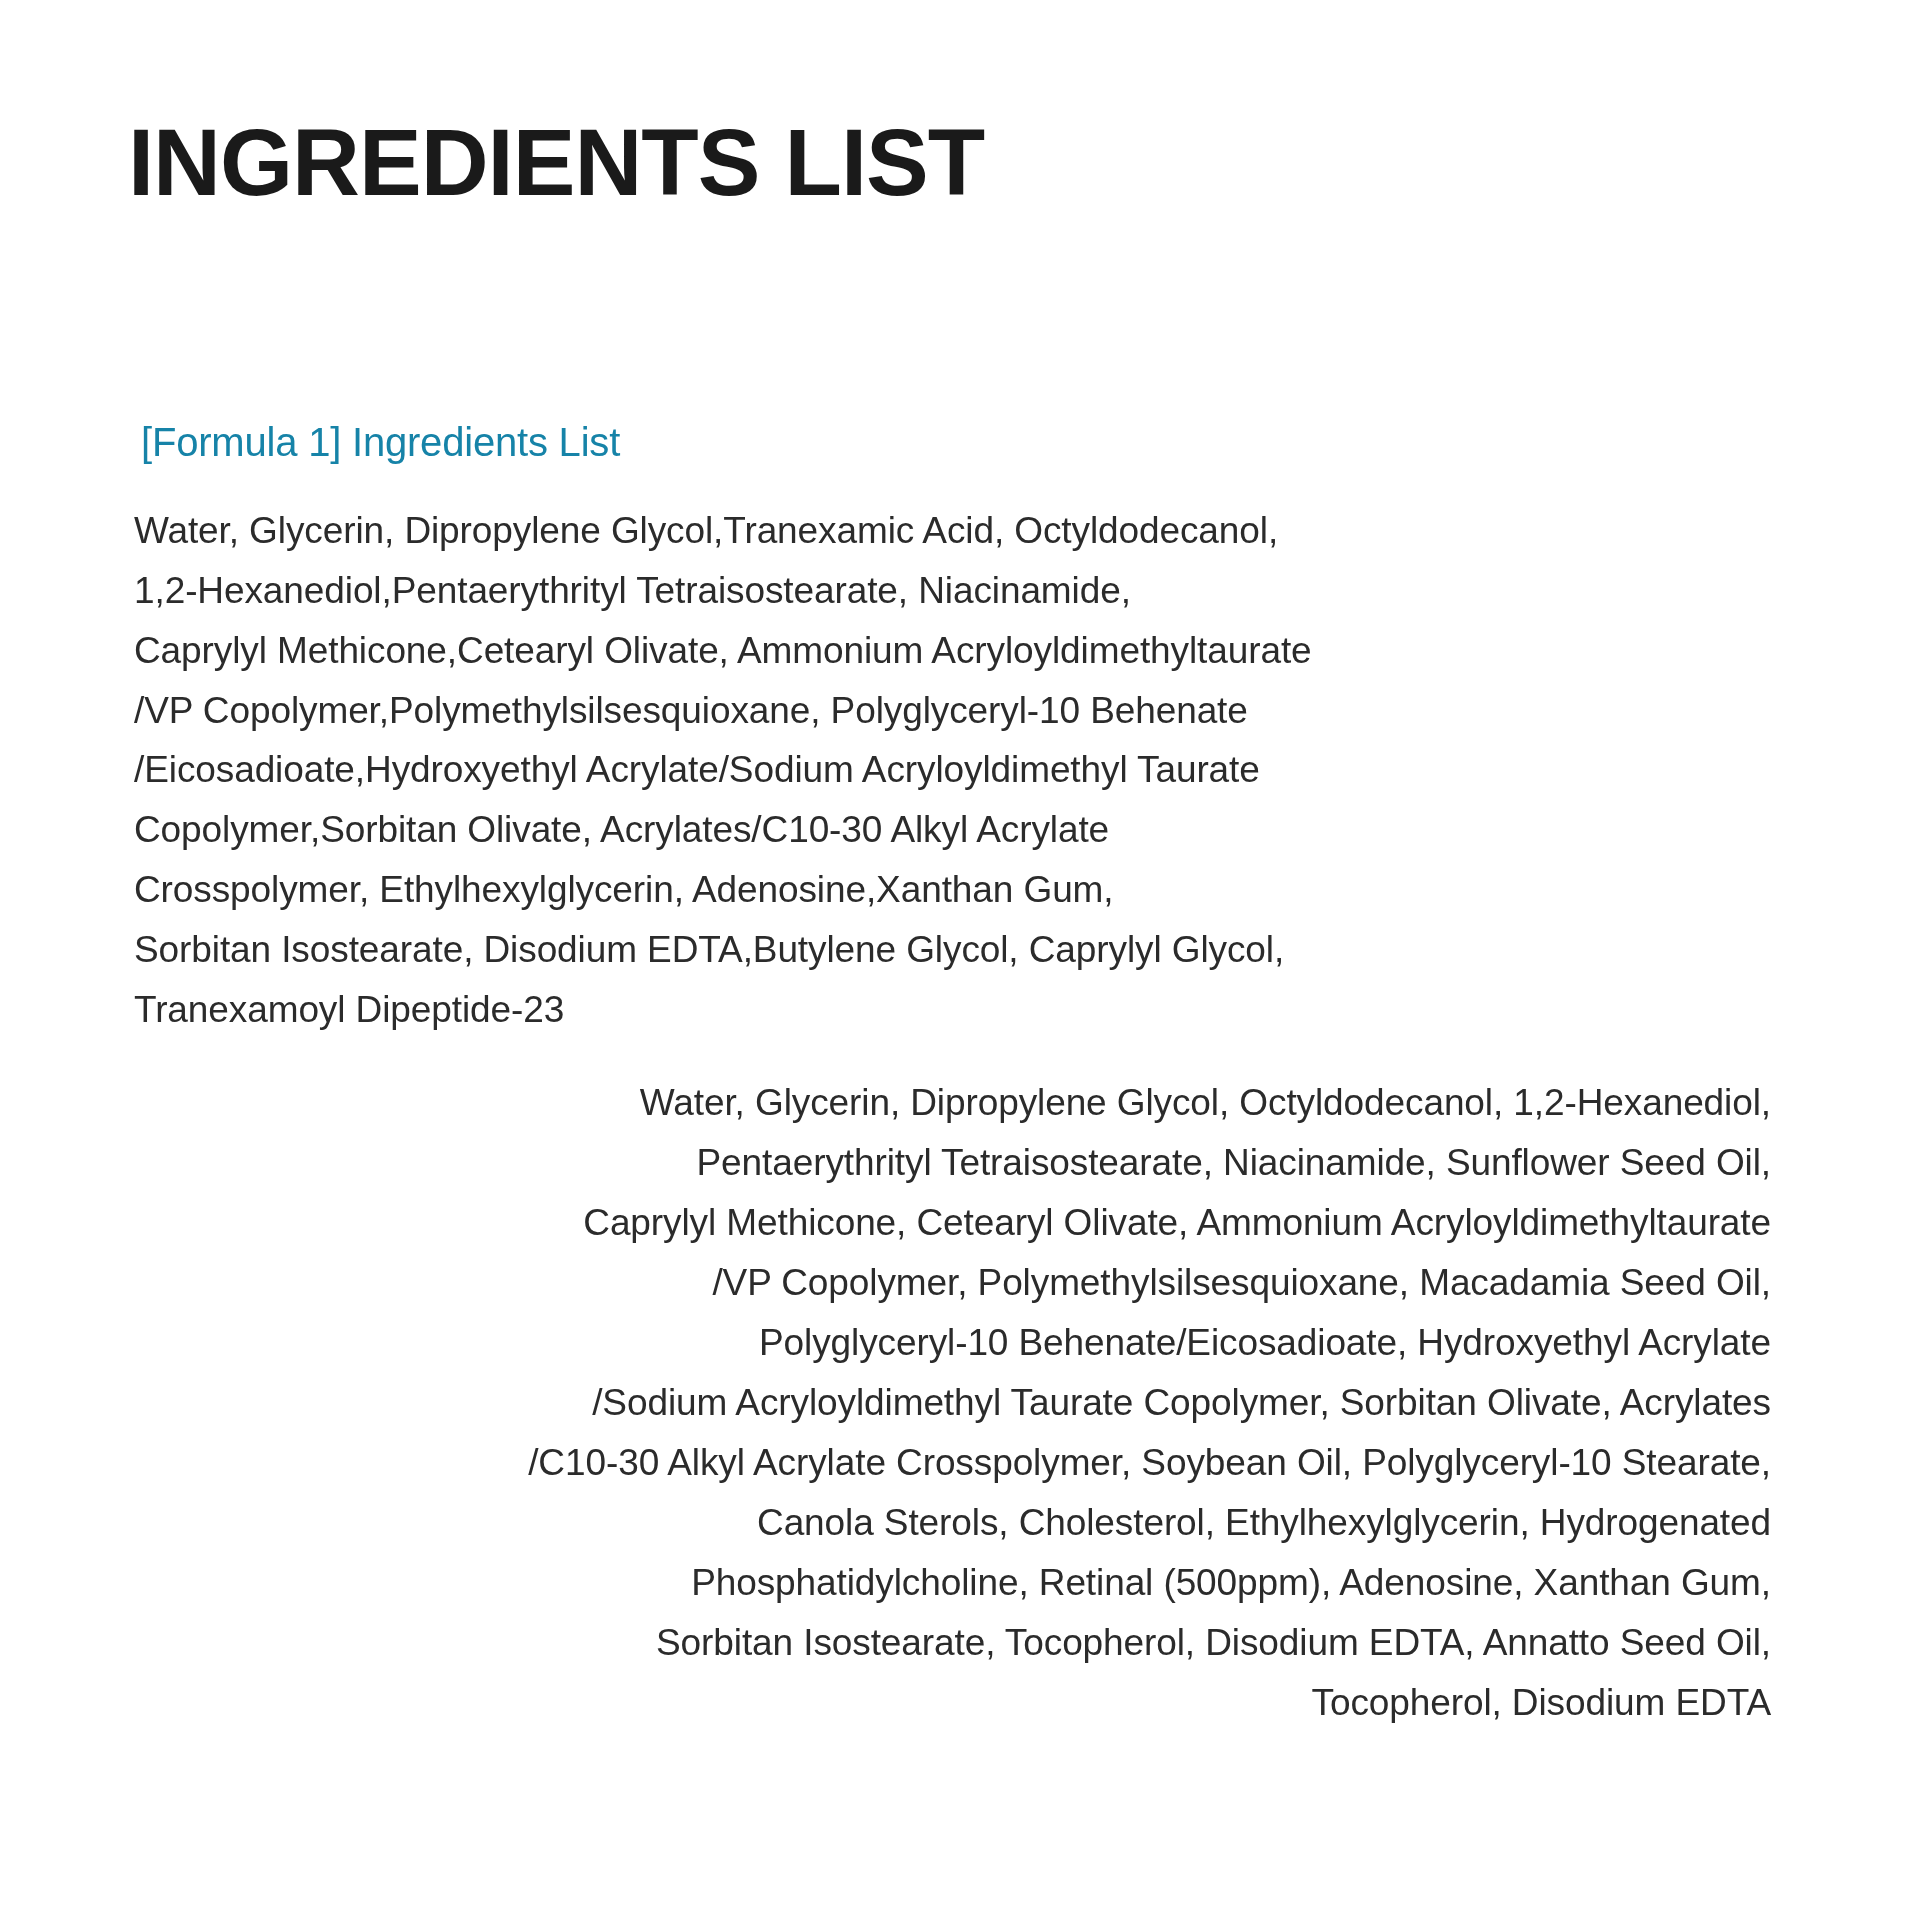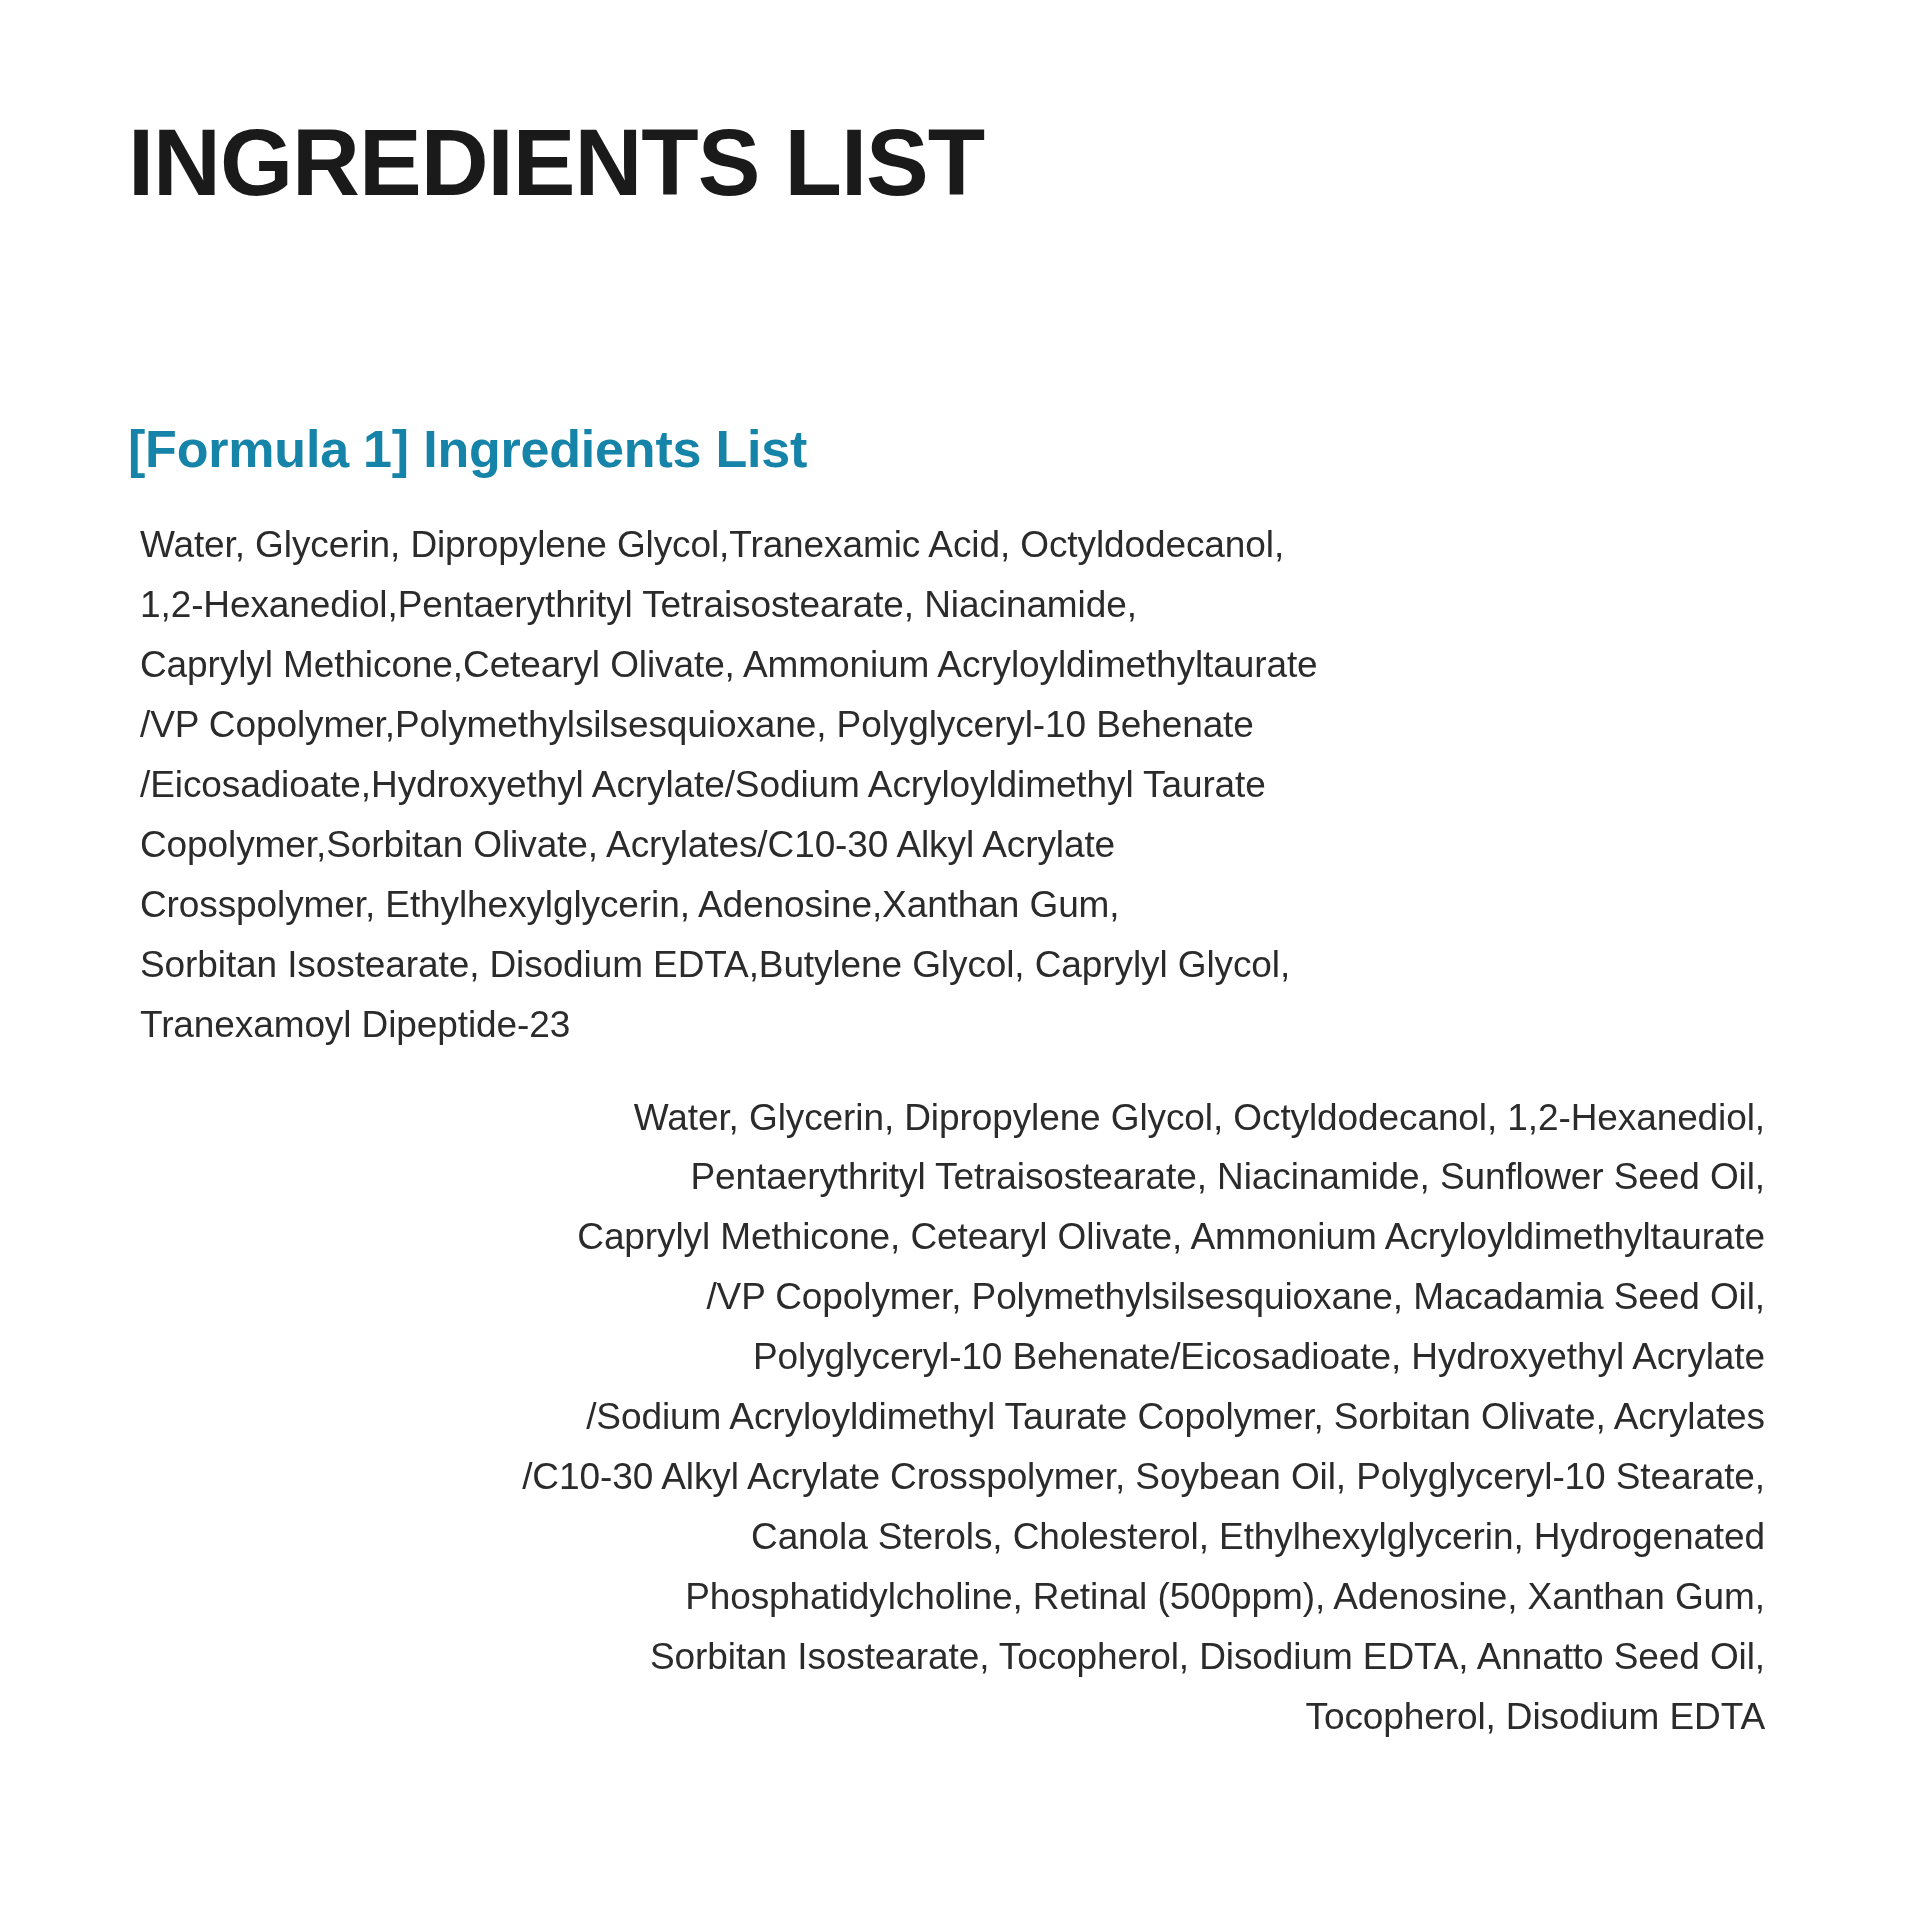--- a/index.html
+++ b/index.html
@@ -26,34 +26,34 @@
     font-weight: 700;
     letter-spacing: -1px;
     line-height: 1.05;
     margin: 0 0 0 0;
     color: #1a1a1a;
   }
   .section {
     margin-top: 0;
   }
   .section-heading {
-    font-size: 52px;
-    font-weight: 700;
+    font-size: 40px;
+    font-weight: 400;
     color: #1683a8;
     letter-spacing: -0.2px;
     line-height: 1.2;
-    margin: 0;
+    margin: 13px;
   }
   .section-body {
     font-size: 37px;
     font-weight: 400;
     line-height: 1.62;
     letter-spacing: -0.1px;
     color: #2b2b2b;
-    margin: 12px;
+    margin: 6px;
     white-space: pre-line;
   }
   #sec1-heading-wrap { margin-top: 205px; }
   #sec1-body-wrap { margin-top: 35px; }
   #sec2-heading-wrap { margin-top: 68px; }
   #sec2-body-wrap { margin-top: 33px; text-align: right; }
 </style>
 </head>
 <body>
 

